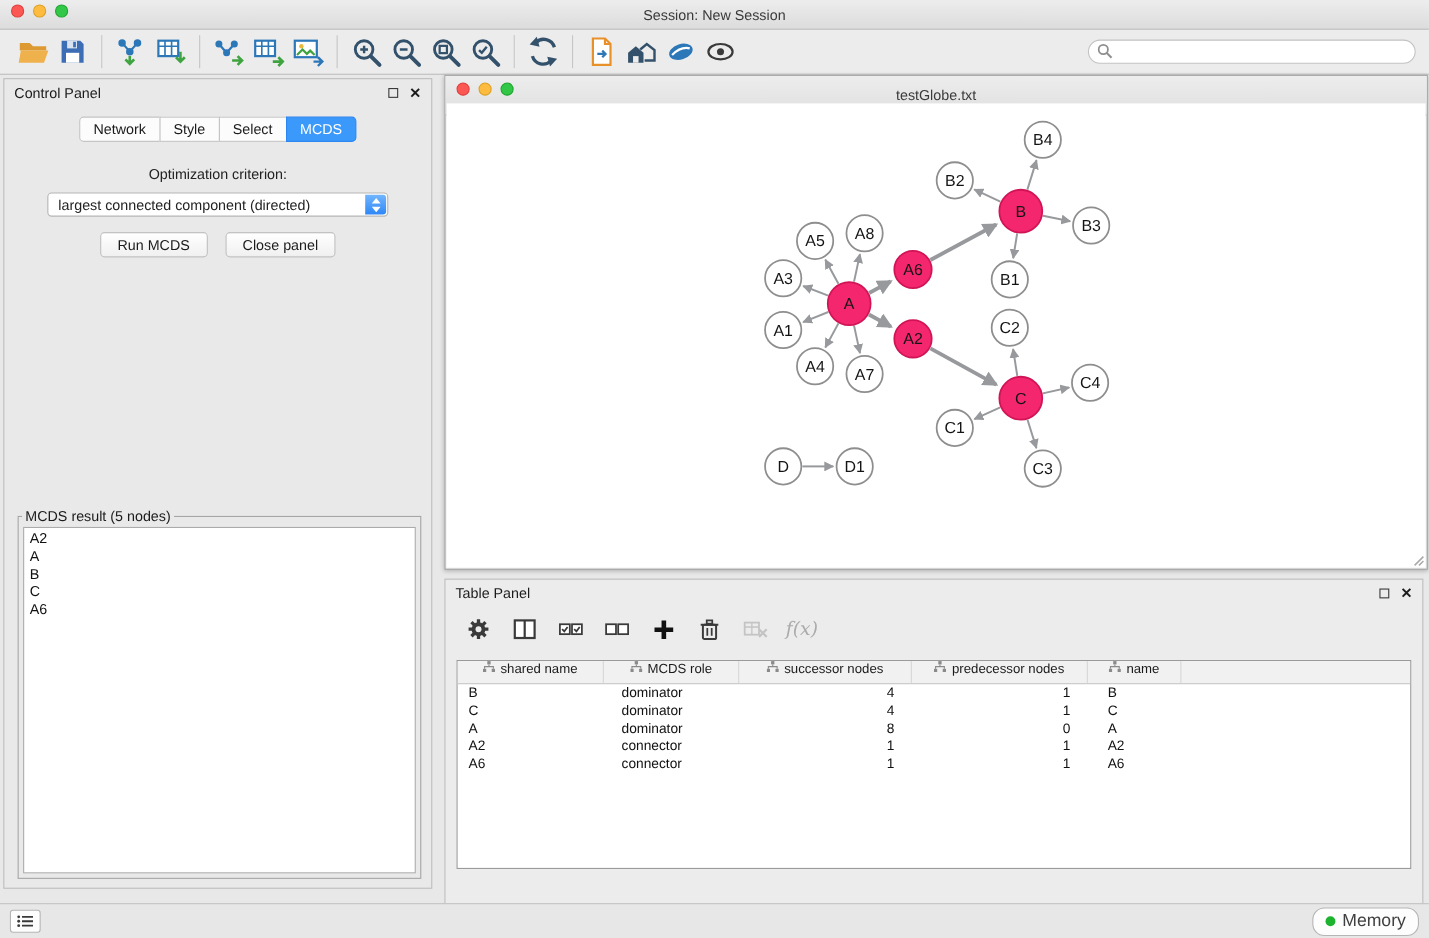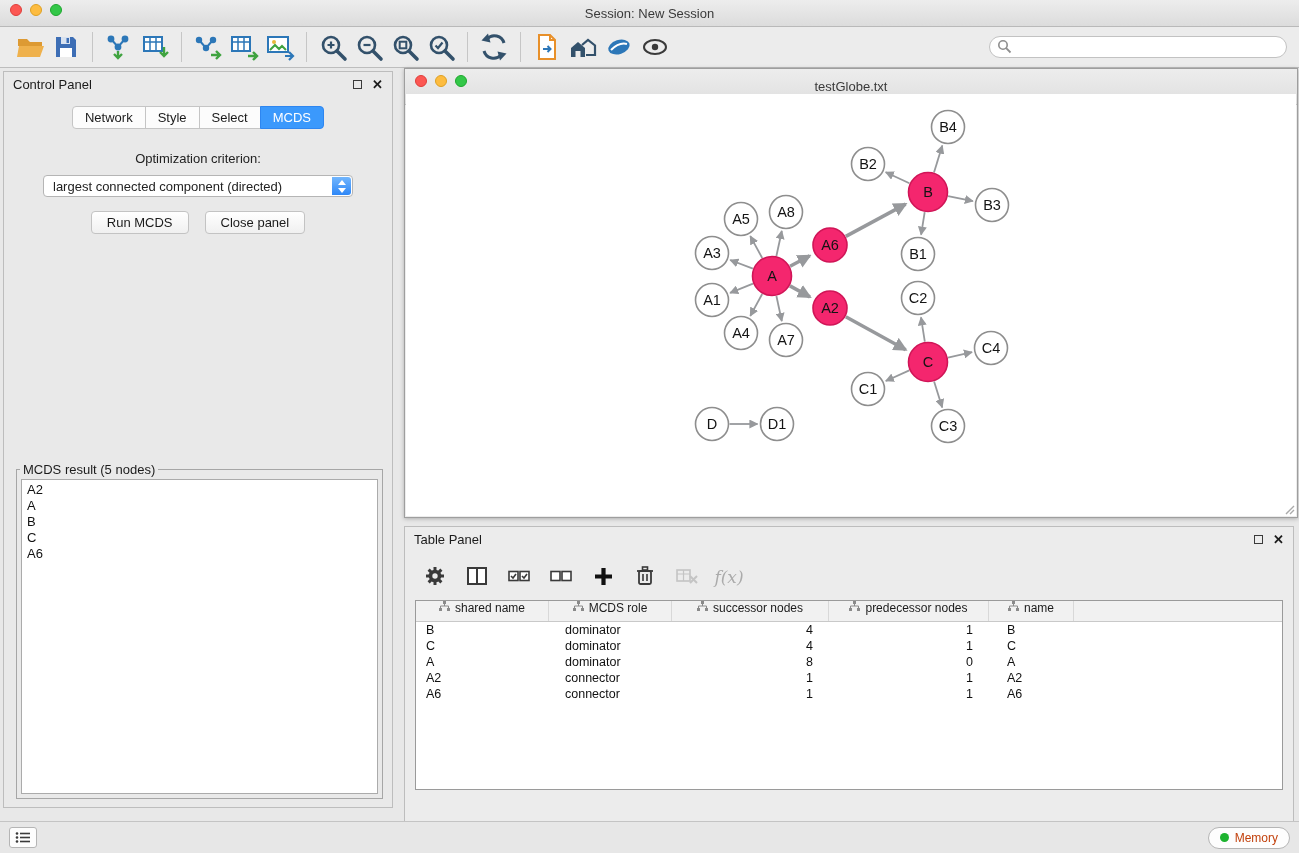--- a/index.html
+++ b/index.html
@@ -60,36 +60,36 @@
   .network-window { position:absolute; left:0; top:0; right:0; height:450px; background:#ECECEC; border:1px solid #9E9E9E; box-shadow:0 1px 4px rgba(0,0,0,0.25); }
   .nw-titlebar { height:36px; display:flex; align-items:center; justify-content:center; font-size:13px; color:#3A3A3A;
                  background:linear-gradient(#EDEDED,#DFDFDF); border-bottom:1px solid #C0C0C0; position:relative; }
   .nw-traffic { position:absolute; left:10px; top:6px; display:flex; gap:8px; }
   .nw-canvas { position:absolute; left:1px; right:1px; top:25px; bottom:1px; background:#FFF; overflow:hidden; }
   .graph text { font-family:"Liberation Sans", sans-serif; }
   .resize-grip { position:absolute; right:1px; bottom:1px; }
 
   .table-panel { position:absolute; left:0; top:458px; right:4px; height:298px; background:#ECECEC; border:1px solid #BDBDBD; }
   .tp-toolbar { height:42px; display:flex; align-items:center; gap:10px; padding:0 14px; }
-  .tp-tool { width:32px; height:30px; display:flex; align-items:flex-end; justify-content:center; }
+  .tp-tool { width:32px; height:30px; display:flex; align-items:center; justify-content:center; }
   .fx { font-family:"DejaVu Serif", serif; font-style:italic; color:#ABABAB; font-size:17px; }
   .tp-table { position:absolute; left:10px; right:10px; top:73px; height:190px; background:#FFF; border:1px solid #9A9A9A; overflow:hidden; }
   .thead { display:flex; height:21px; background:#F1F1F1; border-bottom:1px solid #C9C9C9; }
   .th { display:flex; align-items:flex-start; justify-content:center; gap:5px; border-right:1px solid #D8D8D8; font-size:12px; color:#1B1B1B; }
   .th.filler { flex:1; border-right:none; }
   .tr { display:flex; height:16px; align-items:center; }
   .td { font-size:12.5px; white-space:nowrap; color:#111; }
   .tp-tabs { position:absolute; left:0; right:0; top:268px; }
 
   
   .statusbar { position:absolute; left:0; bottom:0; width:100%; height:32px; background:#E7E7E7; border-top:1px solid #C4C4C4;
                display:flex; align-items:center; padding:0 9px; }
   .list-btn { width:28px; height:21px; border:1px solid #B5B5B5; background:#FDFDFD; border-radius:3px; display:flex; align-items:center; justify-content:center; }
   .memory-btn { margin-left:auto; display:flex; align-items:center; gap:6px; border:1px solid #B5B5B5; background:#FDFDFD;
-                border-radius:11px; padding:3px 11px; font-size:12px; color:#c2410c; }
+                border-radius:11px; padding:3px 11px; font-size:16px; color:#404040; }
   .mem-dot { width:9px; height:9px; border-radius:50%; background:#1DB32F; }
 </style>
 </head>
 <body>
 
 <div class="titlebar">
   <div class="traffic">
     <span class="dot red"></span>
     <span class="dot yellow"></span>
     <span class="dot green"></span>

